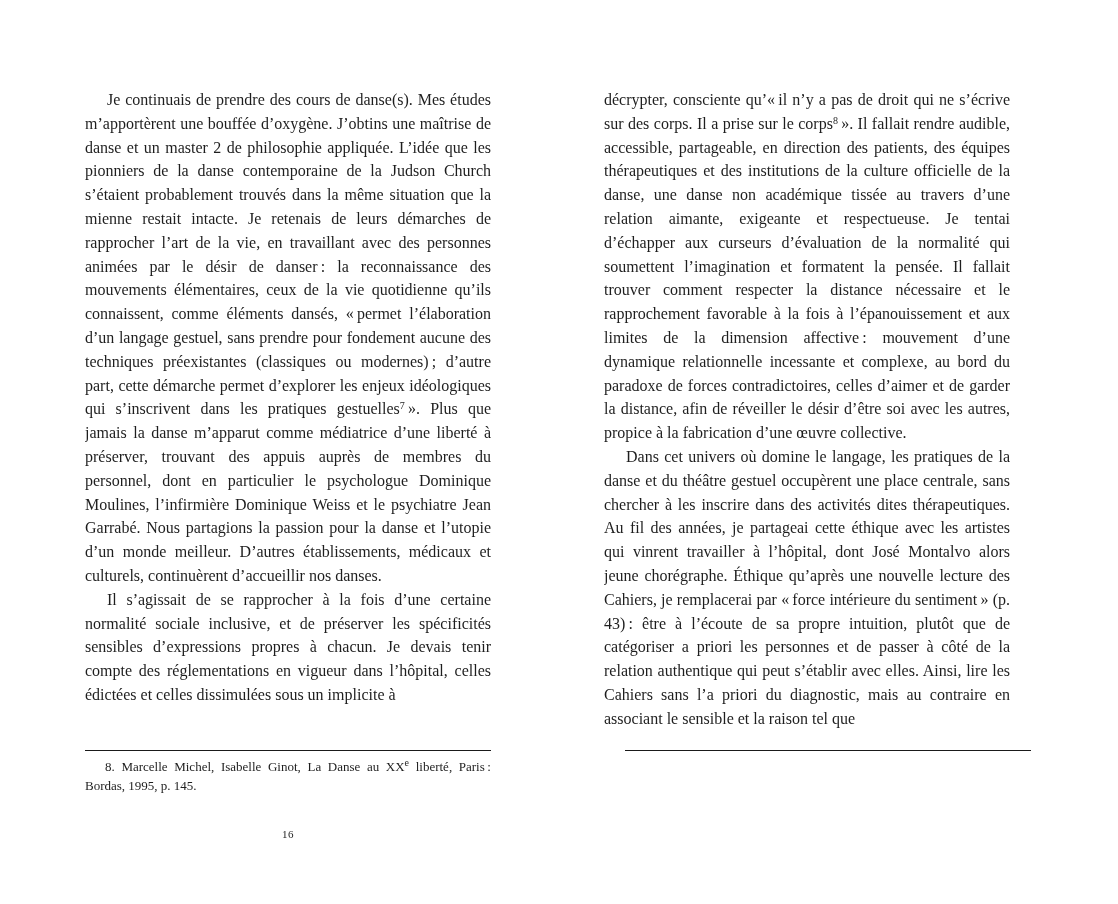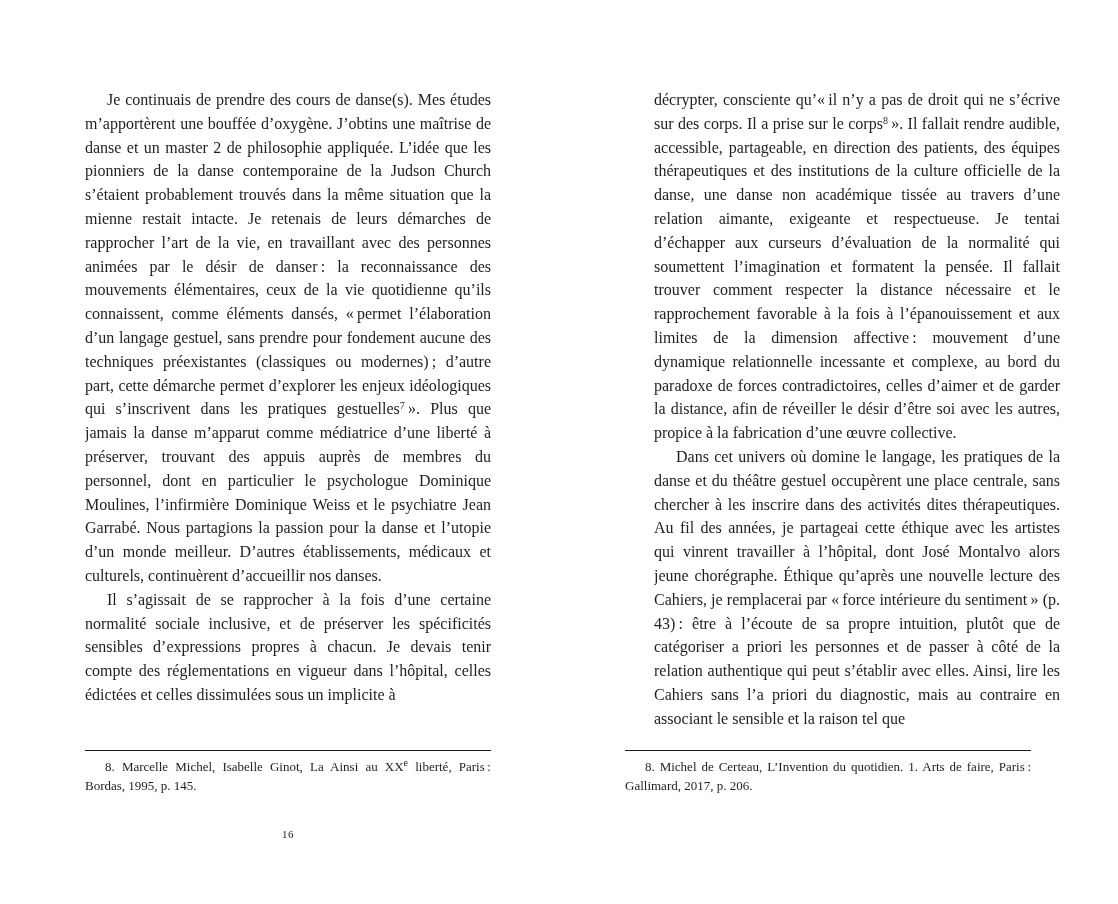--- a/index.html
+++ b/index.html
@@ -22,21 +22,21 @@
     width: 406px;
     height: 656px;
     overflow: hidden;
     font-size: 16px;
     line-height: 23.8px;
     text-align: justify;
     -webkit-hyphens: auto;
     hyphens: auto;
   }
   .body-left  { left: 85px; }
-  .body-right { left: 654px; }
+  .body-right { left: 604px; }
   p.para { margin: 0; }
   p.para.indent { text-indent: 22px; }
   .it { }
   sup {
     font-size: 10px;
     line-height: 0;
     vertical-align: baseline;
     position: relative;
     top: -5px;
   }
@@ -76,32 +76,29 @@
 <div class="spread">
 
   <div class="body-text body-left">
       <p class="para indent"><span>Je continuais de prendre des cours de danse(s). Mes études m’apportèrent une bouffée d’oxygène. J’obtins une maîtrise de danse et un master 2 de philosophie appliquée. L’idée que les pionniers de la danse contemporaine de la Judson Church s’étaient probablement trouvés dans la même situation que la mienne restait intacte. Je retenais de leurs démarches de rapprocher l’art de la vie, en travaillant avec des personnes animées par le désir de danser : la reconnaissance des mouvements élémentaires, ceux de la vie quotidienne qu’ils connaissent, comme éléments dansés, « permet l’élaboration d’un langage gestuel, sans prendre pour fondement aucune des techniques préexistantes (classiques ou modernes) ; d’autre part, cette démarche permet d’explorer les enjeux idéologiques qui s’inscrivent dans les pratiques gestuelles</span><sup>7</sup><span> ». Plus que jamais la danse m’apparut comme médiatrice d’une liberté à préserver, trouvant des appuis auprès de membres du personnel, dont en particulier le psychologue Dominique Moulines, l’infirmière Dominique Weiss et le psychiatre Jean Garrabé. Nous partagions la passion pour la danse et l’utopie d’un monde meilleur. D’autres établissements, médicaux et culturels, continuèrent d’accueillir nos danses.</span></p>
       <p class="para indent"><span>Il s’agissait de se rapprocher à la fois d’une certaine normalité sociale inclusive, et de préserver les spécificités sensibles d’expressions propres à chacun. Je devais tenir compte des réglementations en vigueur dans l’hôpital, celles édictées et celles dissimulées sous un implicite à</span></p>
     </div>
 
   <div class="footnote-area fn-left">
     <hr class="footnote-rule">
     <div class="footnote-body">
-        <p class="fn-para"><span>8. Marcelle Michel, Isabelle Ginot, </span><span class="it">La Ainsi au XX</span><sup class="it">e</sup><span class="it"> liberté</span><span>, Paris : Bordas, 1995, p. 145.</span></p>
+        <p class="fn-para"><span>8. Marcelle Michel, Isabelle Ginot, </span><span class="it">La Danse au XX</span><sup class="it">e</sup><span class="it"> liberté</span><span>, Paris : Bordas, 1995, p. 145.</span></p>
       </div>
   </div>
 
   <div class="page-number pn-left">16</div>
 
   <div class="body-text body-right">
       <p class="para"><span>décrypter, consciente qu’« il n’y a pas de droit qui ne s’écrive sur des corps. Il a prise sur le corps</span><sup>8</sup><span> ». Il fallait rendre audible, accessible, partageable, en direction des patients, des équipes thérapeutiques et des institutions de la culture officielle de la danse, une danse non académique tissée au travers d’une relation aimante, exigeante et respectueuse. Je tentai d’échapper aux curseurs d’évaluation de la normalité qui soumettent l’imagination et formatent la pensée. Il fallait trouver comment respecter la distance nécessaire et le rapprochement favorable à la fois à l’épanouissement et aux limites de la dimension affective : mouvement d’une dynamique relationnelle incessante et complexe, au bord du paradoxe de forces contradictoires, celles d’aimer et de garder la distance, afin de réveiller le désir d’être soi avec les autres, propice à la fabrication d’une œuvre collective.</span></p>
       <p class="para indent"><span>Dans cet univers où domine le langage, les pratiques de la danse et du théâtre gestuel occupèrent une place centrale, sans chercher à les inscrire dans des activités dites thérapeutiques. Au fil des années, je partageai cette éthique avec les artistes qui vinrent travailler à l’hôpital, dont José Montalvo alors jeune chorégraphe. Éthique qu’après une nouvelle lecture des </span><span class="it">Cahiers</span><span>, je remplacerai par « force intérieure du sentiment » (p. 43) : être à l’écoute de sa propre intuition, plutôt que de catégoriser </span><span class="it">a priori</span><span> les personnes et de passer à côté de la relation authentique qui peut s’établir avec elles. Ainsi, lire les </span><span class="it">Cahiers</span><span> sans l’</span><span class="it">a priori</span><span> du diagnostic, mais au contraire en associant le sensible et la raison tel que</span></p>
     </div>
 
   <div class="footnote-area fn-right">
     <hr class="footnote-rule">
-    <div class="footnote-body">
-        <p class="fn-para"><span>8. Michel de Certeau, </span><span class="it">L’Invention du quotidien. 1. Arts de faire</span><span>, Paris : Gallimard, 2017, p. 206.</span></p>
-      </div>
   </div>
 
 
 </div>
 
 </body></html>

